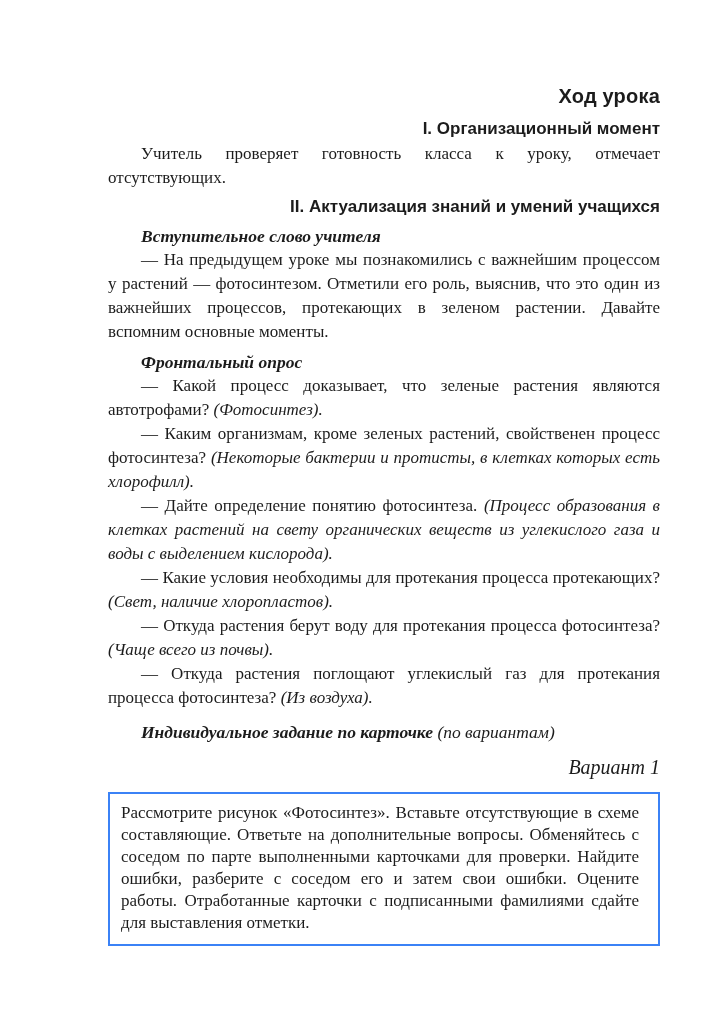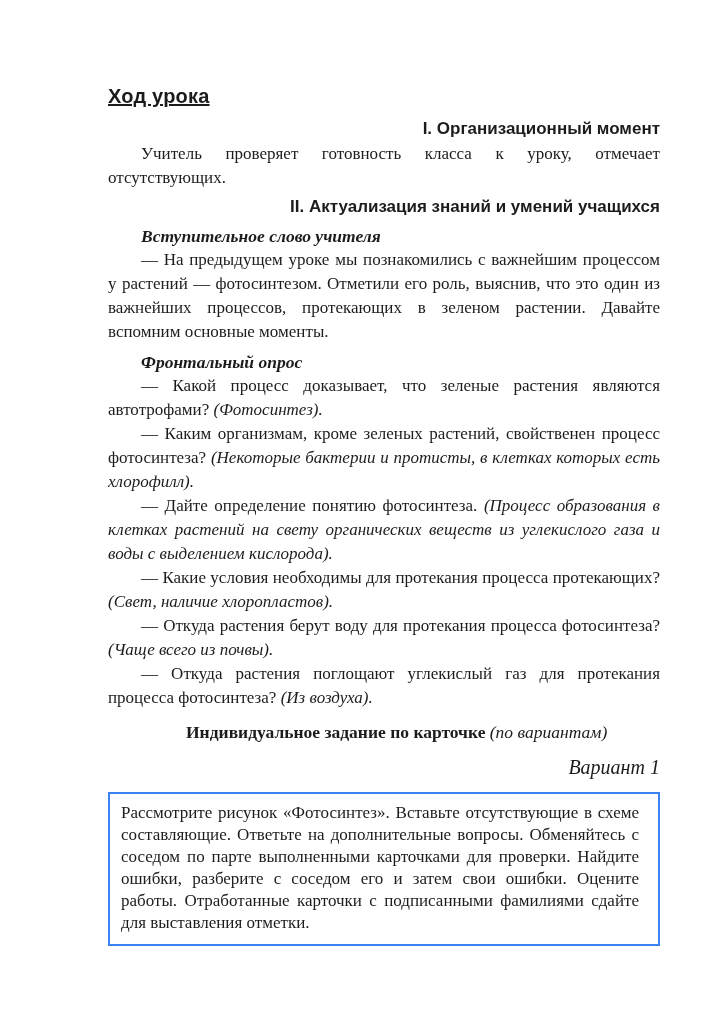--- a/index.html
+++ b/index.html
@@ -18,24 +18,23 @@
     position: absolute;
     left: 108px;
     top: 84px;
     width: 552px;
   }
   .doc-title {
     font-family: "Liberation Sans", sans-serif;
     font-weight: 700;
     font-size: 20px;
     line-height: 24px;
-    text-align: left;
+    text-align: right;
     margin: 0 0 10px 0;
     letter-spacing: 0.2px;
-    text-decoration: underline;
   }
   .h-sans {
     font-family: "Liberation Sans", sans-serif;
     font-weight: 700;
     font-size: 17px;
     line-height: 22px;
     margin: 6px 0 2px 0;
     text-align: right;
   }
   .h-serif {
@@ -59,21 +58,21 @@
   }
   .card-heading {
     font-size: 17.5px;
     line-height: 24px;
     margin: 10px 0 0 0;
     padding-left: 33px;
     text-indent: 0;
   }
   .card-heading .chb {
     font-weight: 700;
-    margin-left: 45px;
+    font-style: italic;
   }
   .card-heading .chn {
     font-style: italic;
   }
   .variant {
     font-style: italic;
     font-size: 20px;
     line-height: 24px;
     text-align: right;
     margin: 11px 0 0 0;

